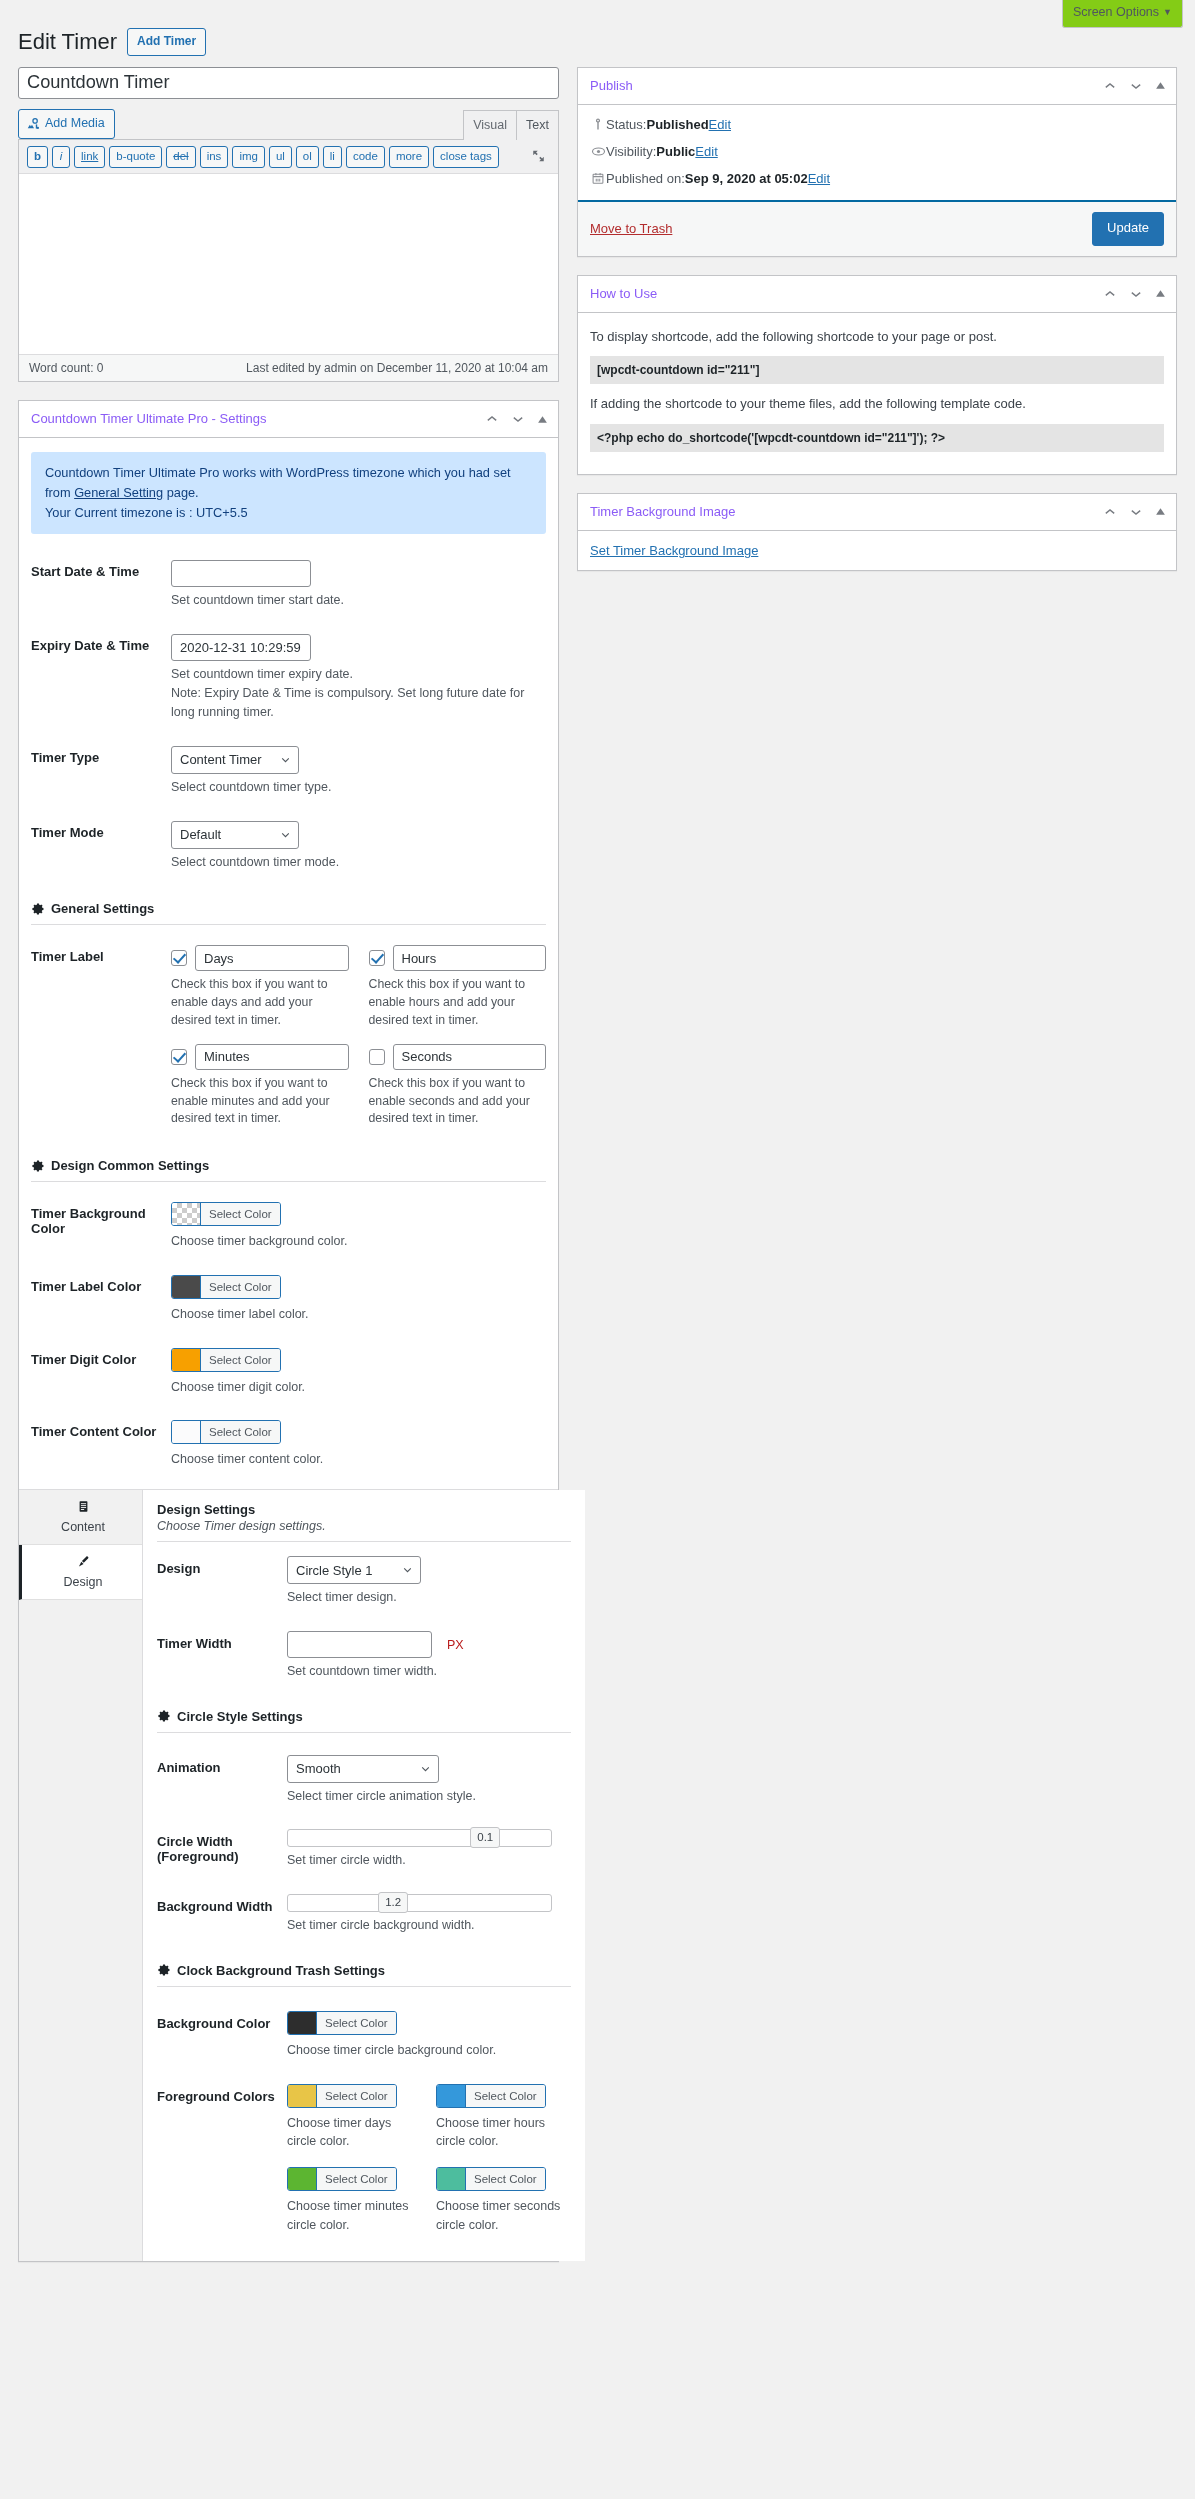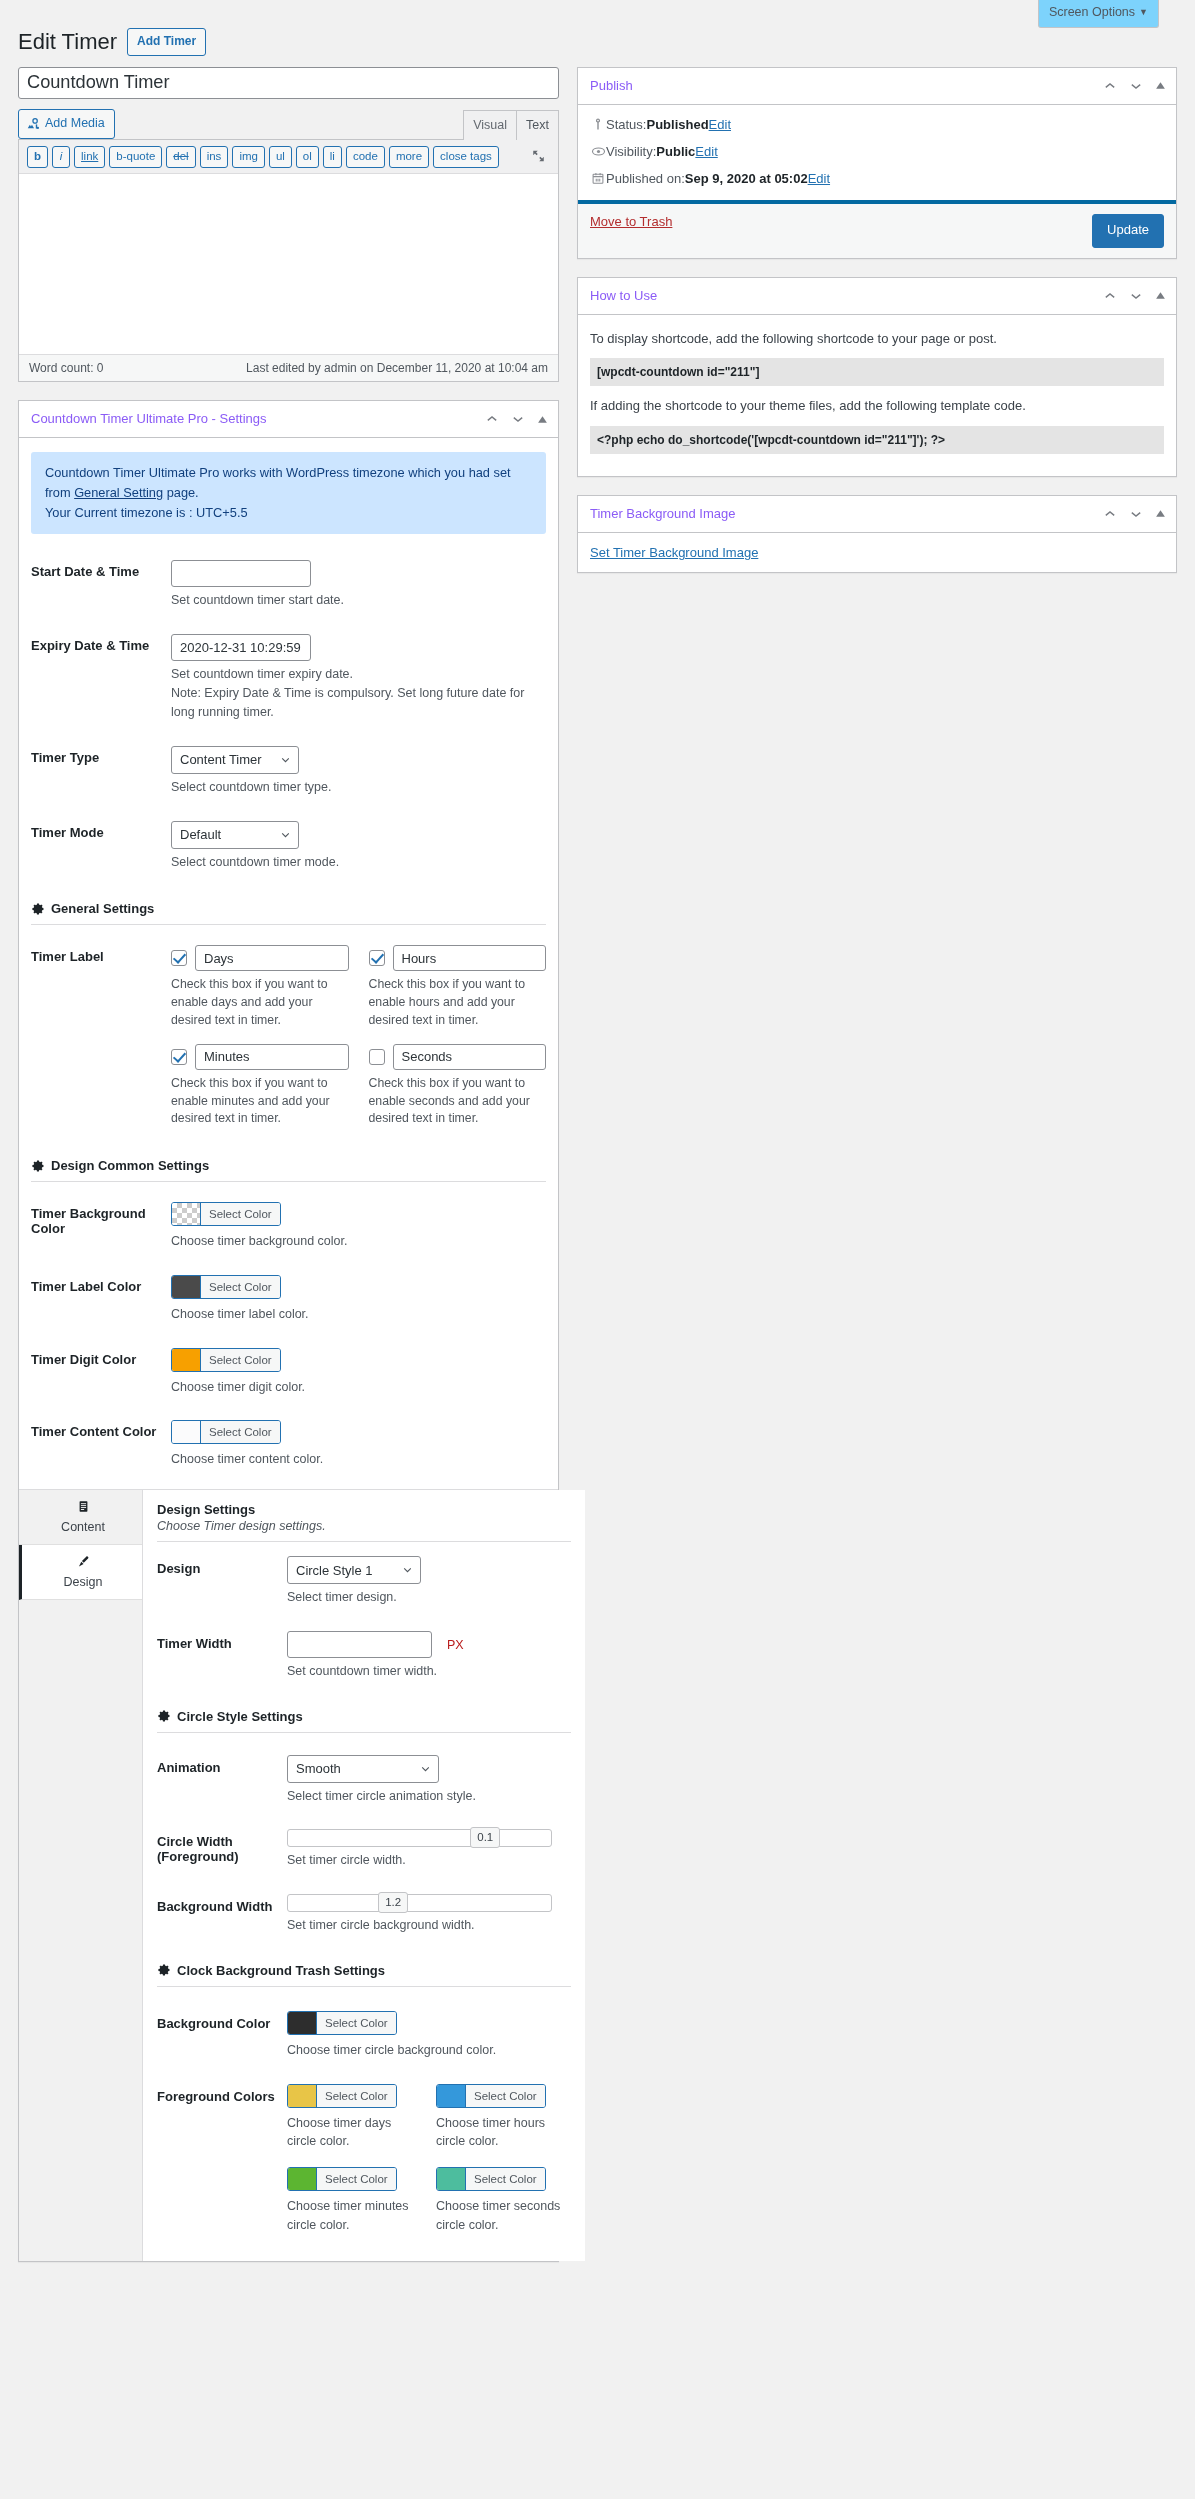--- a/index.html
+++ b/index.html
@@ -16,23 +16,23 @@
 
   a { color: #2271b1; text-decoration: underline; }
 
   
   .screen-options-row {
     height: 22px;
     position: relative;
   }
   .screen-options-btn {
     position: absolute;
-    right: 36px;
+    right: 12px;
     top: 0px;
-    background: #7dd3fc;
+    background: #84cc16;
     border: 1px solid #c3c4c7;
     border-top: none;
     border-radius: 0 0 3px 3px;
     font-size: 12.5px;
     color: #50575e;
     padding: 4px 10px 5px 10px;
     cursor: pointer;
     line-height: 1.4;
   }
   .screen-options-btn .caret { font-size: 9px; margin-left: 4px; position: relative; top: -1px; }
@@ -205,25 +205,25 @@
     gap: 0;
     padding: 6px 0;
     font-size: 13px;
     color: #50575e;
   }
   .misc-pub .dash { color: #8c8f94; display: inline-flex; width: 16px; justify-content: center; }
   .misc-pub b { color: #1d2327; }
   #publish-body { padding: 6px 12px 8px 12px; }
   .publishing-action-row {
     background: #f6f7f7;
-    border-top: 4px solid #0369a1;
+    border-top: 2px solid #0369a1;
     padding: 10px 12px;
     display: flex;
     justify-content: space-between;
-    align-items: flex-start;
+    align-items: center;
   }
   .trash-link { color: #b32d2e; text-decoration: underline; font-size: 13px; cursor: pointer; }
   .btn-primary {
     background: #2271b1;
     border: 1px solid #2271b1;
     color: #fff;
     border-radius: 3px;
     font-size: 13px;
     padding: 5px 14px 6px 14px;
     cursor: pointer;

